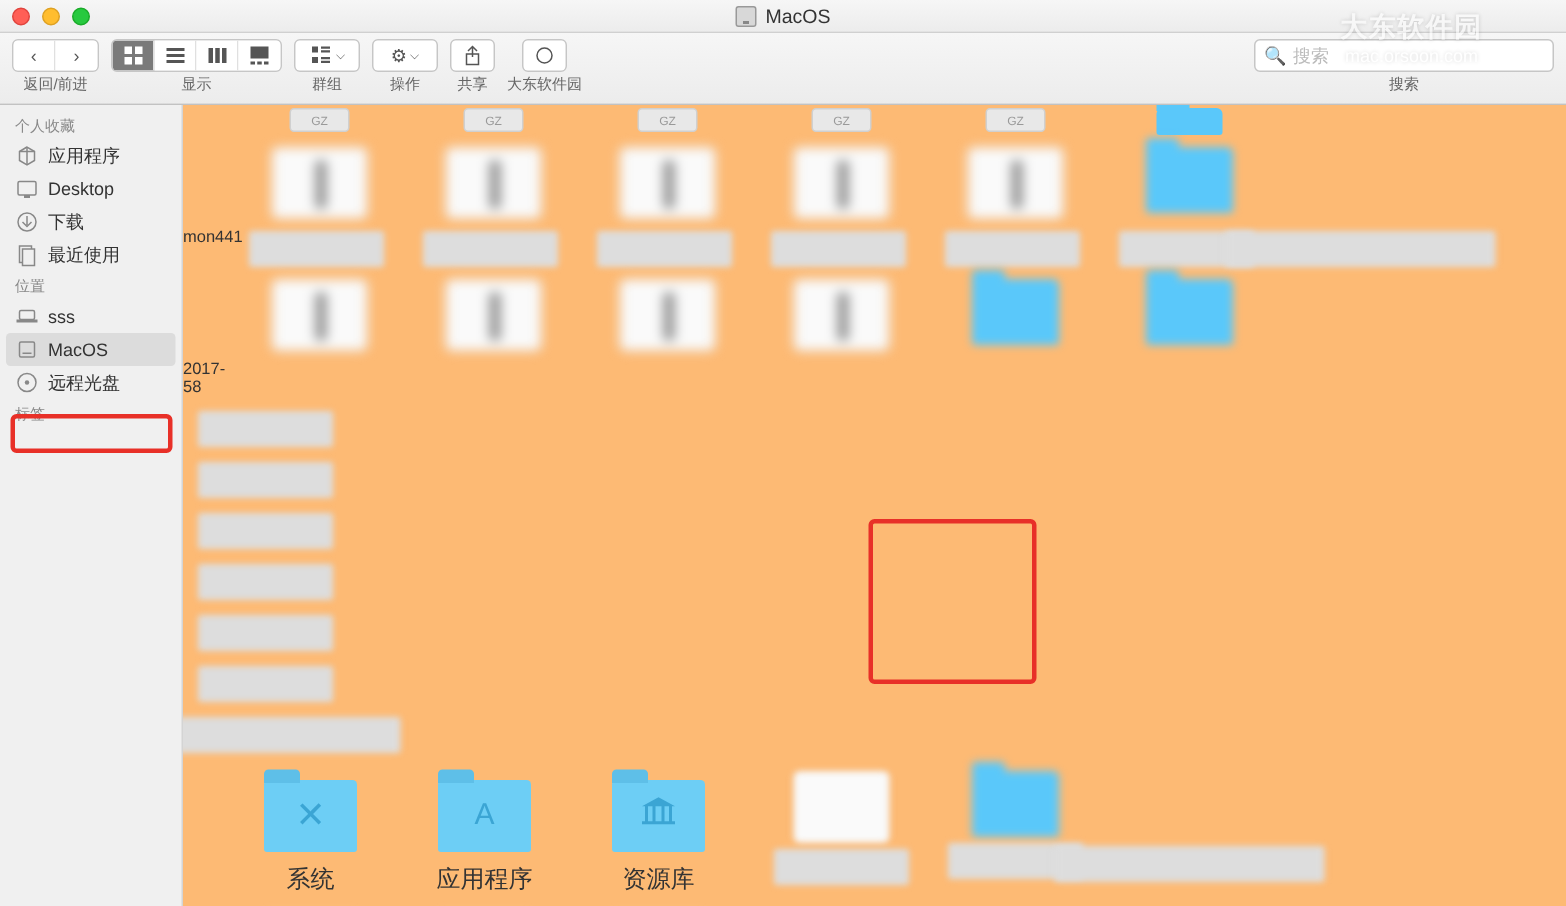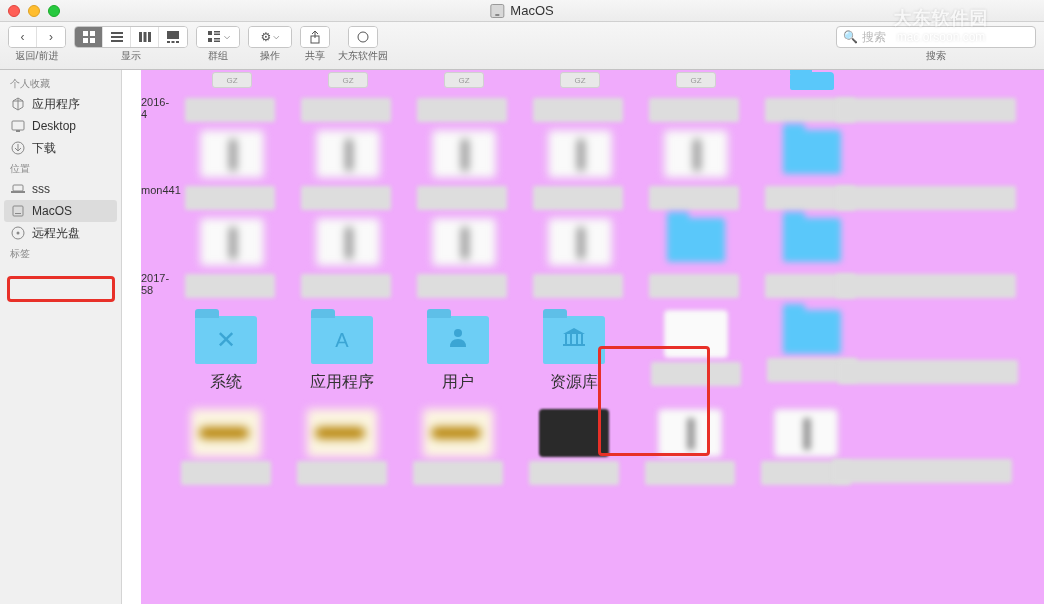--- a/index.html
+++ b/index.html
@@ -36,21 +36,21 @@
     .sidebar { width: 122px; background: #f0f0f0; border-right: 1px solid #d4d4d4; padding: 4px 0; overflow: hidden; position: relative; }
     .sb-header { font-size: 10px; color: #888; padding: 3px 10px 2px; font-weight: 500; }
     .sb-item { display: flex; align-items: center; gap: 6px; padding: 2px 10px; font-size: 12px; color: #333; cursor: pointer; height: 22px; }
     .sb-item.selected { background: #dcdcdc; border-radius: 3px; margin: 0 4px; padding-left: 6px; }
     .sb-icon { width: 16px; height: 16px; display: flex; align-items: center; justify-content: center; flex-shrink: 0; }
     
     .highlight-red { border: 3px solid #e83028; border-radius: 4px; position: absolute; pointer-events: none; z-index: 10; }
     .hl-sidebar { left: 7px; top: 206px; width: 108px; height: 26px; }
     .hl-folder { left: 457px; top: 276px; width: 112px; height: 110px; }
     
-    .file-area { flex: 1; overflow: hidden; position: relative; background: #f0abfc; margin-left: 19px; }
+    .file-area { flex: 1; overflow: hidden; position: relative; background: #fdba74; }
     
     .blur-row { display: flex; gap: 6px; padding: 2px 2px; }
     .blur-item { width: 110px; display: flex; flex-direction: column; align-items: center; }
     .blur-thumb { width: 64px; height: 48px; background: #eee; border-radius: 4px; filter: blur(4px); }
     .blur-thumb.gz { width: 40px; height: 16px; background: #e8e8e8; border: 1px solid #d0d0d0; border-radius: 3px; font-size: 8px; display: flex; align-items: center; justify-content: center; color: #999; filter: none; }
     .blur-thumb.page { background: #fafafa; border: 1px solid #e0e0e0; position: relative; }
     .blur-thumb.page::before { content: ''; position: absolute; top: 8px; left: 28px; width: 8px; height: 32px; background: #999; border-radius: 2px; }
     .blur-thumb.folder-blue { width: 58px; height: 44px; background: #5ac8fa; border-radius: 4px 4px 2px 2px; position: relative; filter: none; }
     .blur-thumb.folder-blue::before { content: ''; position: absolute; top: -6px; left: 0; width: 22px; height: 8px; background: #5ac8fa; border-radius: 3px 3px 0 0; }
     .blur-thumb.folder-blur { filter: blur(3px); }
@@ -217,20 +217,29 @@
     </div>
     <div class="sb-item">
       <span class="sb-icon">
           <svg class="ico" viewBox="0 0 16 16">
             <circle cx="8" cy="8" r="6" fill="none" stroke="#888"></circle>
             <path d="M8 4 L8 10 M5 8 L8 11 L11 8" fill="none" stroke="#888"></path>
           </svg>
         </span>
       <span>下载</span>
     </div>
+    <div class="sb-item">
+      <span class="sb-icon">
+          <svg class="ico" viewBox="0 0 16 16">
+            <rect x="3" y="2" width="8" height="11" fill="none" stroke="#888"></rect>
+            <rect x="5" y="4" width="8" height="11" fill="#f0f0f0" stroke="#888"></rect>
+          </svg>
+        </span>
+      <span>最近使用</span>
+    </div>
 
     <div class="sb-header">位置</div>
 
     <div class="sb-item">
       <span class="sb-icon">
           <svg class="ico" viewBox="0 0 16 16">
             <rect x="3" y="4" width="10" height="6" rx="1" fill="none" stroke="#888"></rect>
             <rect x="1" y="10" width="14" height="2" fill="#888"></rect>
           </svg>
         </span>
@@ -276,44 +285,20 @@
           <div class="blur-thumb gz">GZ</div>
         </div>
       <div class="blur-item">
           <div class="blur-thumb gz">GZ</div>
         </div>
       <div class="blur-item">
           <div class="blur-thumb folder-blue" style="height:18px;width:44px;"></div>
         </div>
     </div>
 
-    <div class="blur-row" style="padding-left:0;">
-      <div class="date-label">2016-4</div>
-      <div class="blur-item">
-          <div class="blur-text"></div>
-        </div>
-      <div class="blur-item">
-          <div class="blur-text"></div>
-        </div>
-      <div class="blur-item">
-          <div class="blur-text"></div>
-        </div>
-      <div class="blur-item">
-          <div class="blur-text"></div>
-        </div>
-      <div class="blur-item">
-          <div class="blur-text"></div>
-        </div>
-      <div class="blur-item">
-          <div class="blur-text"></div>
-        </div>
-      <div class="blur-item">
-          <div class="blur-text" style="width:180px"></div>
-        </div>
-    </div>
 
     <div class="blur-row" style="padding-left:36px; margin-top:4px;">
       <div class="blur-item">
           <div class="blur-thumb page"></div>
         </div>
       <div class="blur-item">
           <div class="blur-thumb page"></div>
         </div>
       <div class="blur-item">
           <div class="blur-thumb page"></div>
@@ -368,21 +353,21 @@
           <div class="blur-thumb page"></div>
         </div>
       <div class="blur-item">
           <div class="blur-thumb folder-blue folder-blur"></div>
         </div>
       <div class="blur-item">
           <div class="blur-thumb folder-blue folder-blur"></div>
         </div>
     </div>
 
-    <div class="blur-row" style="padding-left:0;">
+    <div class="blur-row" style="padding-left:0;flex-direction:column;">
       <div class="date-label">2017-58</div>
       <div class="blur-item">
           <div class="blur-text"></div>
         </div>
       <div class="blur-item">
           <div class="blur-text"></div>
         </div>
       <div class="blur-item">
           <div class="blur-text"></div>
         </div>
@@ -408,29 +393,20 @@
         <div class="folder-label">系统</div>
       </div>
       <div class="folder-item">
         <div class="folder-icon">
             <span class="folder-emblem" style="font-size:20px">А</span>
           </div>
         <div class="folder-label">应用程序</div>
       </div>
       <div class="folder-item">
         <div class="folder-icon">
-            <span class="folder-emblem"><svg width="24" height="24" viewBox="0 0 24 24">
-                <circle cx="12" cy="8" r="4" fill="#3ba5d4"></circle>
-                <path d="M4 22 Q4 14 12 14 Q20 14 20 22" fill="#3ba5d4"></path>
-              </svg></span>
-          </div>
-        <div class="folder-label">用户</div>
-      </div>
-      <div class="folder-item">
-        <div class="folder-icon">
             <span class="folder-emblem"><svg width="26" height="22" viewBox="0 0 26 22">
                 <path d="M2 20 L24 20 L24 18 L2 18 Z M4 18 L4 8 L6 8 L6 18 M9 18 L9 8 L11 8 L11 18 M15 18 L15 8 L17 8 L17 18 M20 18 L20 8 L22 8 L22 18 M2 8 L13 2 L24 8 Z" fill="#3ba5d4"></path>
               </svg></span>
           </div>
         <div class="folder-label">资源库</div>
       </div>
       <div class="blur-item" style="margin-left:6px;">
           <div class="blur-thumb" style="background:#fafafa;border:1px solid #eee;filter:blur(2px)"></div>
           <div class="blur-text"></div>
         </div>

